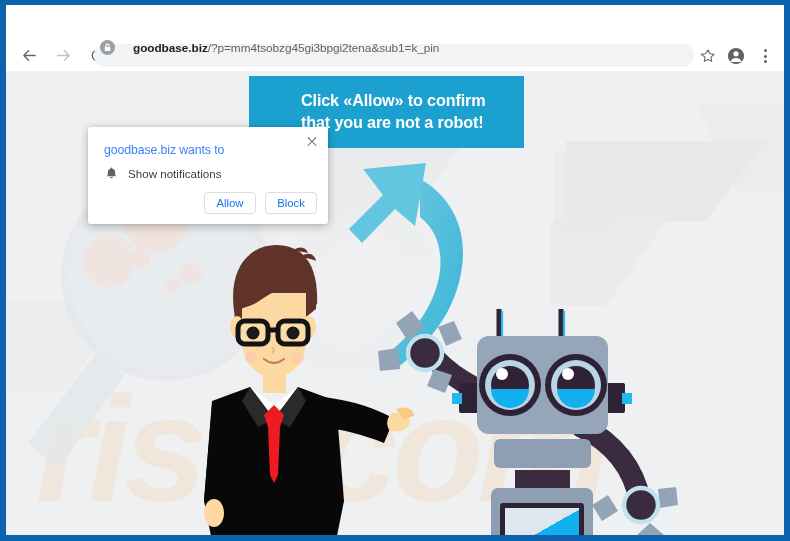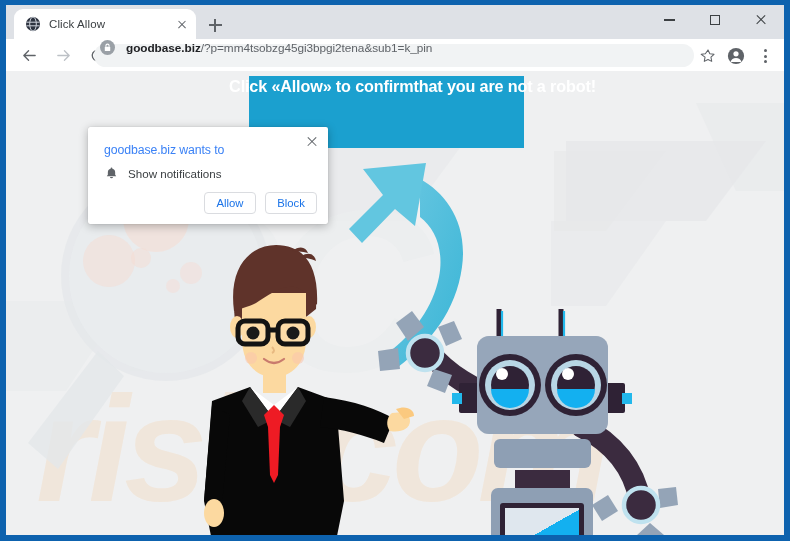--- a/index.html
+++ b/index.html
@@ -79,21 +79,21 @@
     background: #ffffff; display: flex; align-items: center;
   }
   .navbtn {
     width: 28px; height: 28px; margin-left: 6px; border-radius: 50%;
     display: flex; align-items: center; justify-content: center;
   }
   #nav-back   { margin-left: 9px; }
   #omnibox {
     position: absolute; left: 88px; top: 5px; width: 600px; height: 23px;
     background: #f1f3f4; border-radius: 12px;
-    display: flex; align-items: center; padding: 0 10px 16px 6px; gap: 11px;
+    display: flex; align-items: center; padding: 0 10px 16px 6px; gap: 18px;
   }
   #lock-icon { width: 15px; height: 15px; flex: 0 0 15px; }
   #url-text {
     font-size: 11.8px; color: #5f6368; white-space: nowrap; overflow: hidden;
     letter-spacing: -.05px;
   }
   #url-text b { color: #202124; font-weight: 700; }
   #star-btn   { position: absolute; right: 63px; top: 4px; width: 26px; height: 26px;
                 display: flex; align-items: center; justify-content: center; }
   #profile-btn{ position: absolute; right: 35px; top: 4px; width: 26px; height: 26px;
@@ -145,21 +145,21 @@
     border: 1px solid #dadce0; border-radius: 4px; background: #fff;
     font-family: "Liberation Sans", sans-serif;
     font-size: 11.3px; color: #1a73e8; font-weight: 500;
     display: flex; align-items: center; justify-content: center;
   }
 
   
   #banner {
     position: absolute; left: 243px; top: 5px; width: 275px; height: 72px;
     background: #1ba0cf; z-index: 20;
-    display: flex; flex-direction: row; justify-content: center;
+    display: flex; flex-direction: column; justify-content: center;
     padding-left: 52px;
   }
   #banner div {
     color: #ffffff; font-size: 16.2px; font-weight: bold;
     line-height: 1.33; white-space: nowrap; letter-spacing: -.15px;
   }
 
   
   #caret {
     position: absolute; left: 116px; top: 115px; width: 7px; height: 17px;
@@ -170,46 +170,20 @@
   #caret .tb, #caret .bb { position: absolute; left: 0; width: 7px;
                height: 1.3px; background: #2b2b2b; }
   #caret .tb { top: 0; } #caret .bb { bottom: 0; }
 </style>
 </head>
 <body>
 
 <div id="frame">
  <div id="browser">
 
-  <div id="titlebar">
-
-    <div id="tab">
-      <span id="tab-favicon">
-        <svg viewBox="0 0 16 16" width="16" height="16">
-          <circle cx="8" cy="8" r="7" fill="#2e3440"></circle>
-          <path d="M1.6 6.2h12.8M1.6 9.8h12.8" stroke="#cfd4dc" stroke-width="1"></path>
-          <ellipse cx="8" cy="8" rx="3.3" ry="7" fill="none" stroke="#cfd4dc" stroke-width="1"></ellipse>
-        </svg>
-      </span>
-      <span id="tab-title">Click Allow</span>
-      <span id="tab-close"></span>
-    </div>
-
-    <div id="newtab"></div>
-
-    <div class="wincontrol" id="win-min">
-      <span class="gl"></span>
-    </div>
-    <div class="wincontrol" id="win-max">
-      <span class="gl"></span>
-    </div>
-    <div class="wincontrol" id="win-close">
-      <span class="gl"></span>
-    </div>
-  </div>
 
   <div id="toolbar">
 
     <div class="navbtn" id="nav-back">
       <svg width="17" height="17" viewBox="0 0 18 18">
         <path d="M15 9H3.5M8 4L3 9l5 5" fill="none" stroke="#5f6368" stroke-width="1.4" stroke-linecap="round" stroke-linejoin="round"></path>
       </svg>
     </div>
     <div class="navbtn" id="nav-fwd">
       <svg width="17" height="17" viewBox="0 0 18 18">

